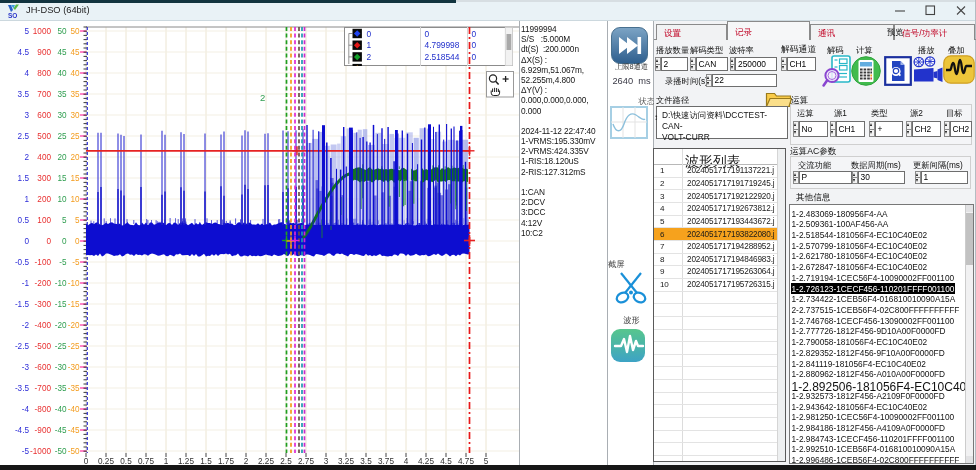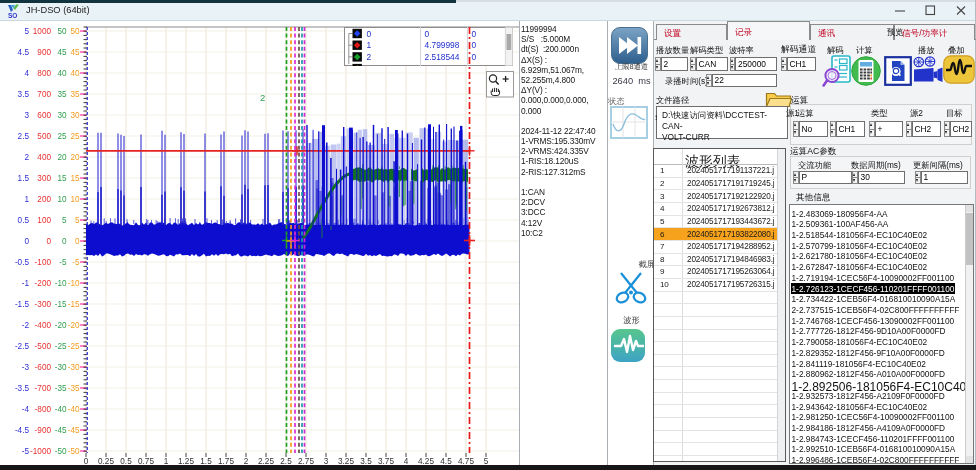--- a/index.html
+++ b/index.html
@@ -744,29 +744,29 @@
   </div>
 <div class="a" style="left:611px;top:27px;width:37px;height:37px;border-radius:9px;
  background:linear-gradient(#7ba3c4,#2f5f8e);border:1px solid #48708f"></div>
 <svg class="a" style="left:611px;top:27px" width="37" height="37" viewBox="0 0 37 37">
 <polygon points="8,10 19,18.5 8,27" fill="#fff"></polygon>
 <polygon points="16,10 27,18.5 16,27" fill="#fff"></polygon>
 <rect x="26.5" y="10" width="3.6" height="17" fill="#fff"></rect>
 </svg>
 <div class="a" style="left:608px;top:62px;width:47px;text-align:center;font-size:7.3px;color:#333">上限8通道</div>
 <div class="a" style="left:608px;top:76px;width:47px;text-align:center;font-size:9.3px;color:#3a3a46">2640&nbsp; ms</div>
-<div class="a" style="left:608px;top:96px;width:47px;text-align:left;font-size:8.3px;color:#666">状态</div>
+<div class="a" style="left:608px;top:96px;width:47px;text-align:right;font-size:8.3px;color:#666">状态</div>
 <svg class="a" style="left:610px;top:106px" width="38" height="33" viewBox="0 0 38 33">
 <rect x="1" y="1" width="36" height="31" fill="#fff" stroke="#a6cfe4" stroke-width="2"></rect>
 <line x1="1" y1="16" x2="37" y2="16" stroke="#e3e3e3" stroke-width="1"></line>
 <line x1="13" y1="1" x2="13" y2="32" stroke="#e3e3e3" stroke-width="1"></line>
 <line x1="25" y1="1" x2="25" y2="32" stroke="#e3e3e3" stroke-width="1"></line>
 <path d="M3,18 C6,27 11,27 14,18 C17,9 21,6 26,9 C30,11.5 33,15 35,13" fill="none" stroke="#8cc0dc" stroke-width="1.4"></path>
 </svg>
-<div class="a" style="left:608px;top:259px;width:47px;text-align:right;font-size:8.3px;color:#444">截屏</div>
+<div class="a" style="left:608px;top:259px;width:47px;text-align:left;font-size:8.3px;color:#444">截屏</div>
 <svg class="a" style="left:611px;top:270px" width="40" height="36" viewBox="0 0 40 36">
 <g stroke="#1a90d8" stroke-width="2.2" fill="none">
 <line x1="10" y1="3" x2="26" y2="23"></line>
 <line x1="30" y1="3" x2="14" y2="23"></line>
 <ellipse cx="11.5" cy="27.5" rx="6" ry="4.6" transform="rotate(-28 11.5 27.5)"></ellipse>
 <ellipse cx="28.5" cy="27.5" rx="6" ry="4.6" transform="rotate(28 28.5 27.5)"></ellipse>
 <circle cx="20" cy="22.5" r="2" fill="#1a90d8" stroke="none"></circle>
 </g>
   </svg>
 <div class="a" style="left:608px;top:315px;width:47px;text-align:center;font-size:8.3px;color:#444">波形</div>
@@ -886,21 +886,21 @@
 <svg class="a" style="left:765px;top:91px" width="27" height="17" viewBox="0 0 27 17">
 <path d="M1.5,15.5 V2.5 h8 l2,2.5 h14 v10.5 z" fill="#f9cb4a" stroke="#9a7a1c" stroke-width="1.2"></path>
 <path d="M1.5,15.5 L5,7.5 h21.5 l-2.5,8 z" fill="#fbdf8a" stroke="#9a7a1c" stroke-width="1.2"></path>
 </svg>
 <div class="a" style="left:656px;top:106px;width:132px;height:33px;background:#fff;border:1px solid #6b6b6b;
  font-size:8.4px;color:#111;padding:3px 0 0 5px;line-height:11px">D:\快速访问资料\DCCTEST-CAN-<br>VOLT-CURR</div>
 <div class="a" style="left:654px;top:113px;width:5px;height:12px;font-size:8px;color:#111">↕</div>
 <div class="lb" style="left:791px;top:96px;font-size:8.6px">运算</div>
 <div class="grp" style="left:790px;top:104px;width:182px;height:41px;background:#f4f5f7"></div>
 <div class="lb" style="left:797px;top:109px">运算</div>
-<div class="lb" style="left:786px;top:109px">源1</div>
+<div class="lb" style="left:834px;top:109px">源1</div>
 <div class="lb" style="left:871px;top:109px">类型</div>
 <div class="lb" style="left:910px;top:109px">源2</div>
 <div class="lb" style="left:946px;top:109px">目标</div>
 <div class="spc" style="left:793px;top:121px;height:16px">
     <div class="spu"></div>
     <div class="spd"></div>
   </div>
 <div class="fld" style="left:798.5px;top:121px;width:29px;height:16px;line-height:14px;font-size:8.4px">No</div>
 <div class="spc" style="left:830px;top:121px;height:16px">
     <div class="spu"></div>

